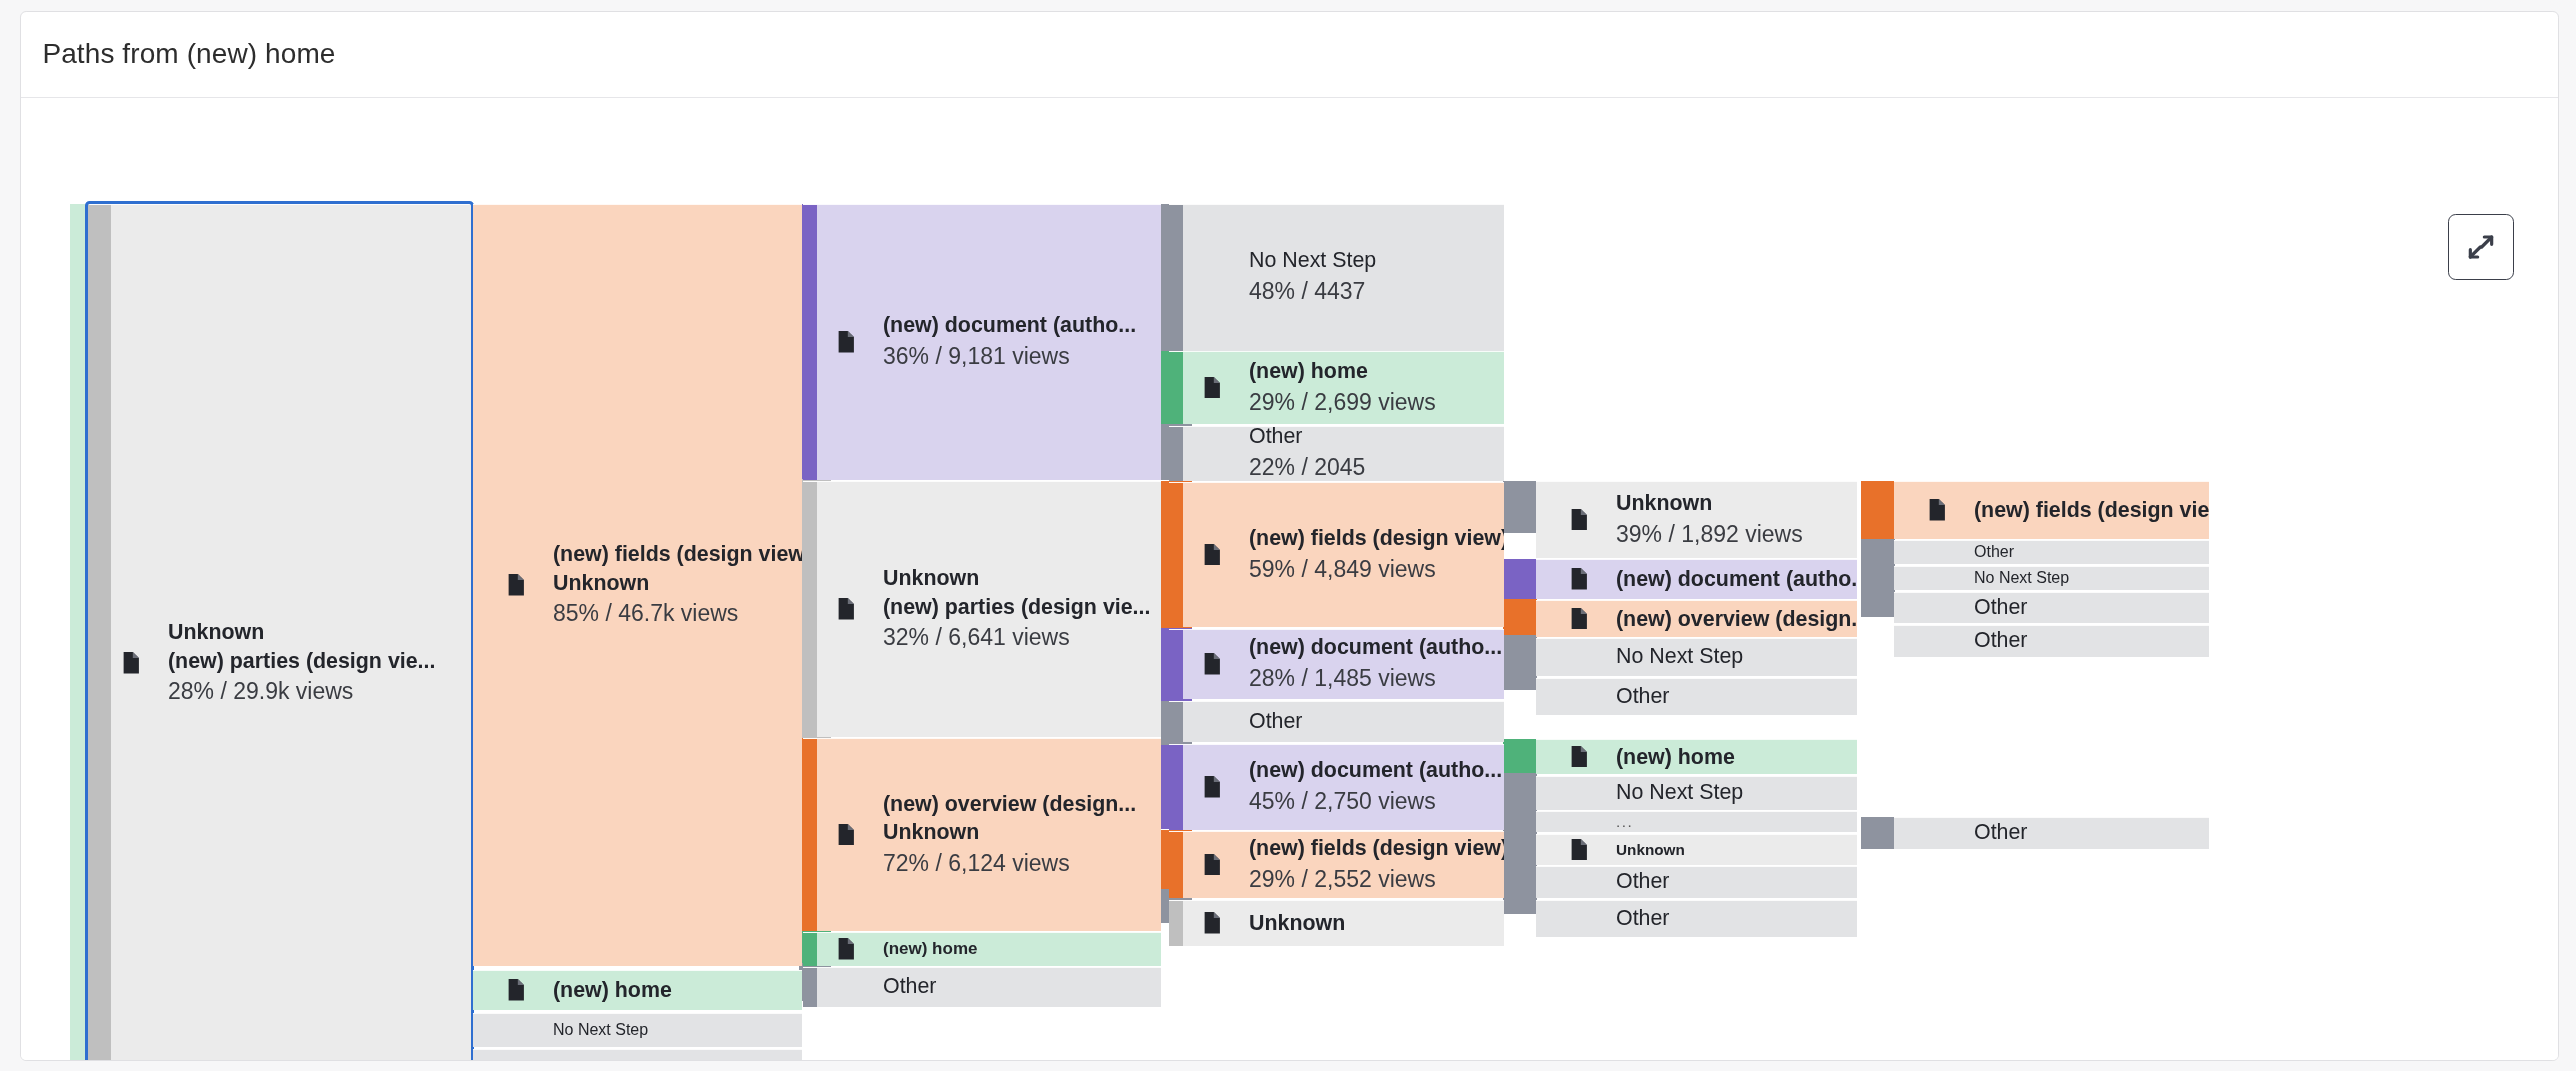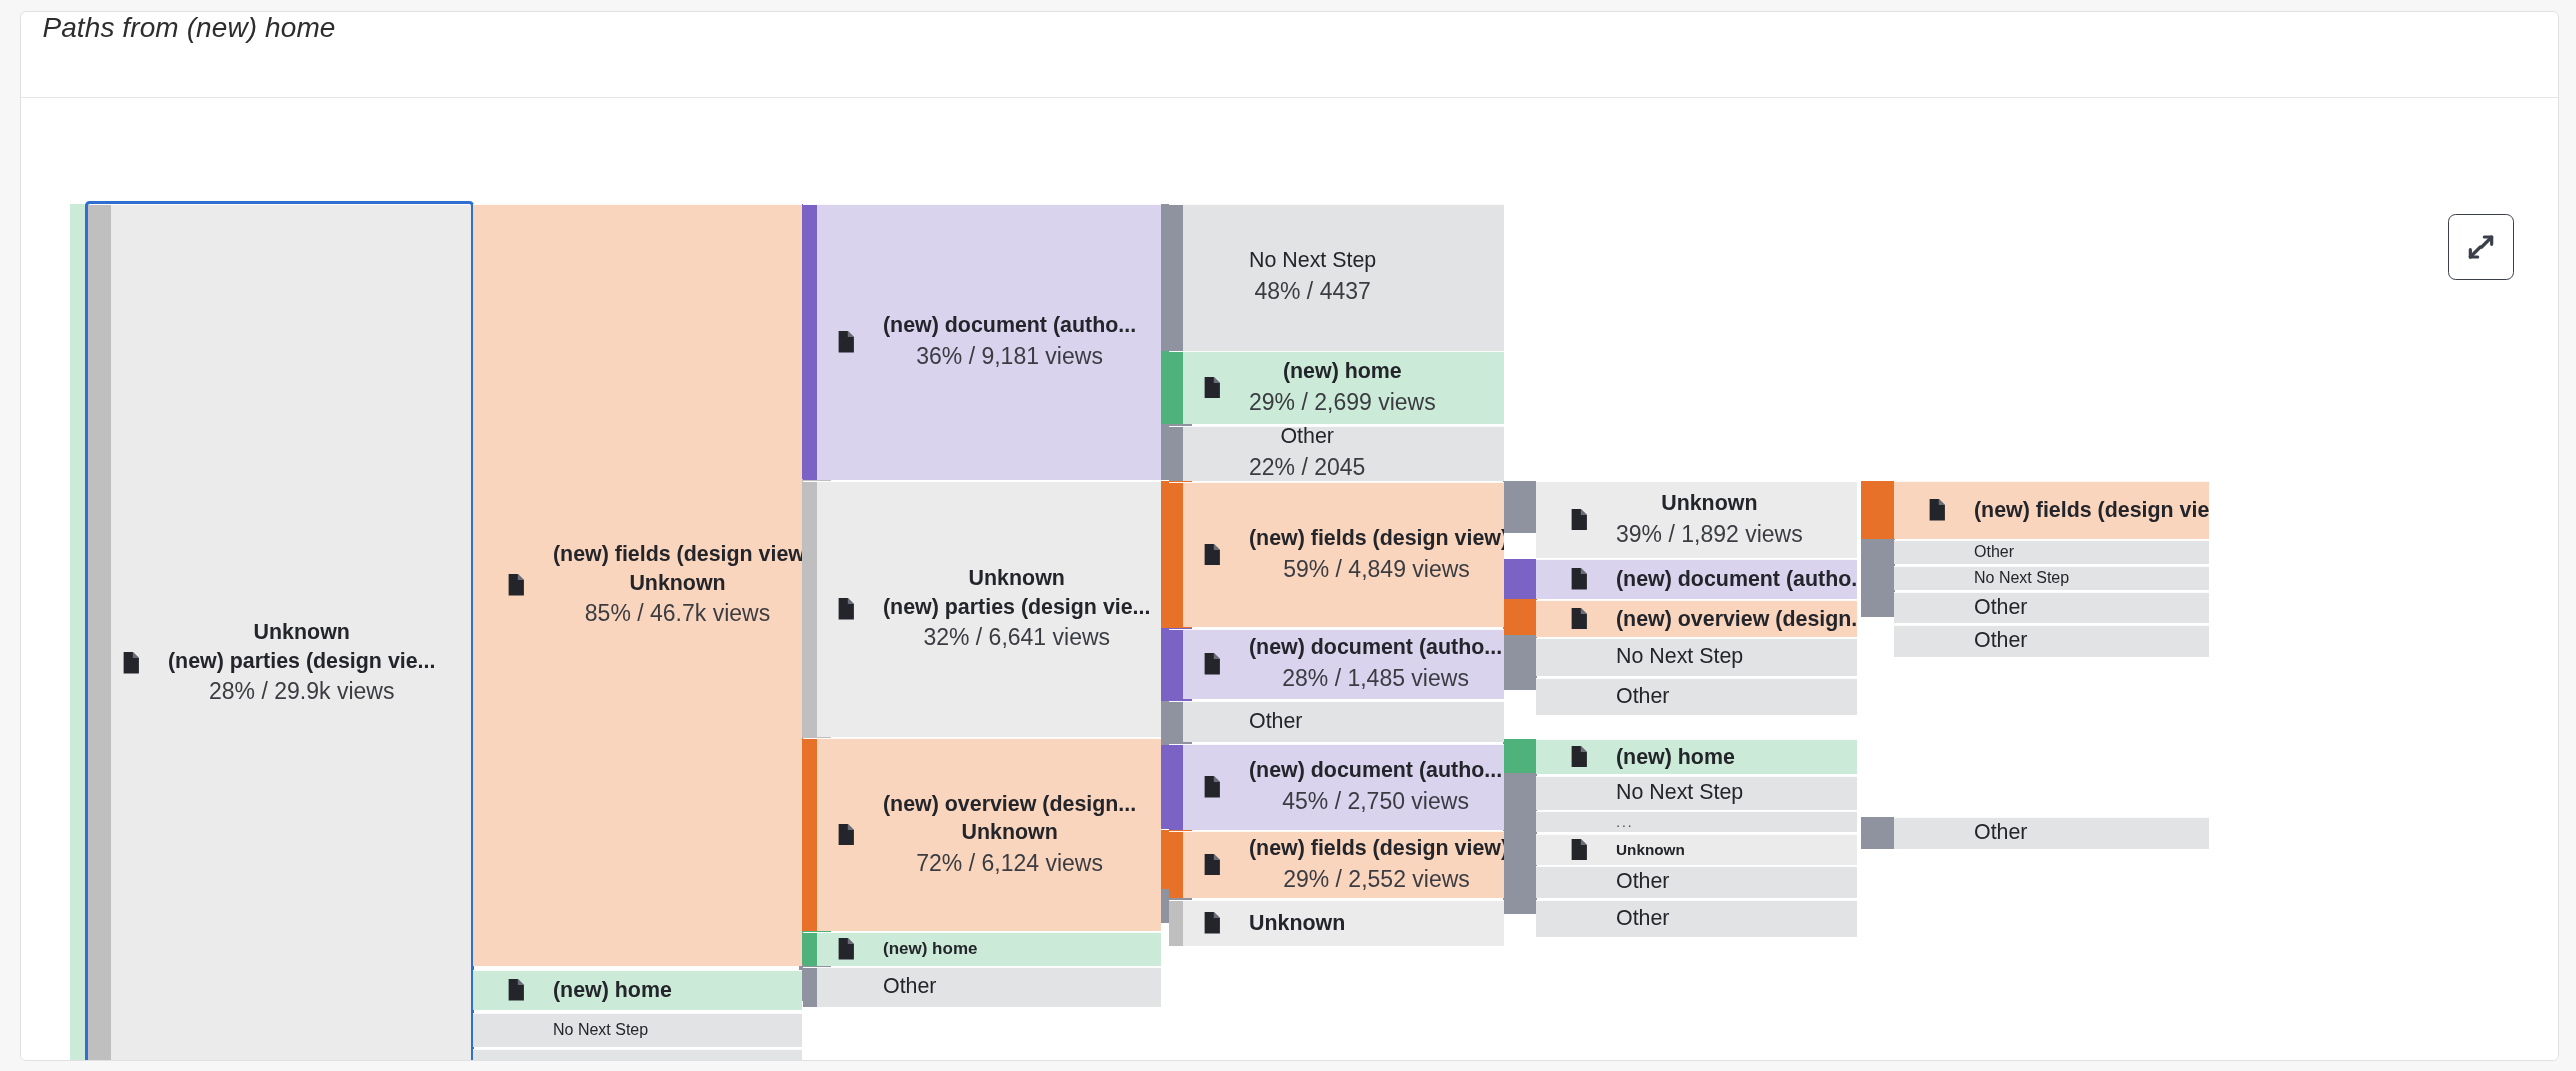--- a/index.html
+++ b/index.html
@@ -18,22 +18,22 @@
     background: #ffffff;
     border: 0.8px solid #e0e0e3;
     border-radius: 6.1px;
     overflow: hidden;
   }
 
   .card-header {
     height: 86px;
     border-bottom: 0.8px solid #e6e6e9;
     display: flex;
+    align-items: center;
     padding-left: 21.4px;
-    font-style: italic;
   }
   .card-title {
     font-size: 28px;
     color: #2d2d2d;
     font-weight: 400;
     letter-spacing: 0.1px;
   }
 
   .canvas {
     position: relative;
@@ -55,21 +55,20 @@
   }
   .expand-btn svg { width: 32px; height: 32px; display:block; }
 
   
   .node {
     position: absolute;
     display: flex;
     align-items: center;
     overflow: hidden;
     border-top: 0.8px solid rgba(255,255,255,.85);
-    text-align: center;
   }
   .bar {
     position: absolute;
     left: 0; top: 0; bottom: 0;
     width: 13.8px;
   }
   .node-inner {
     position: relative;
     display: flex;
     align-items: center;

